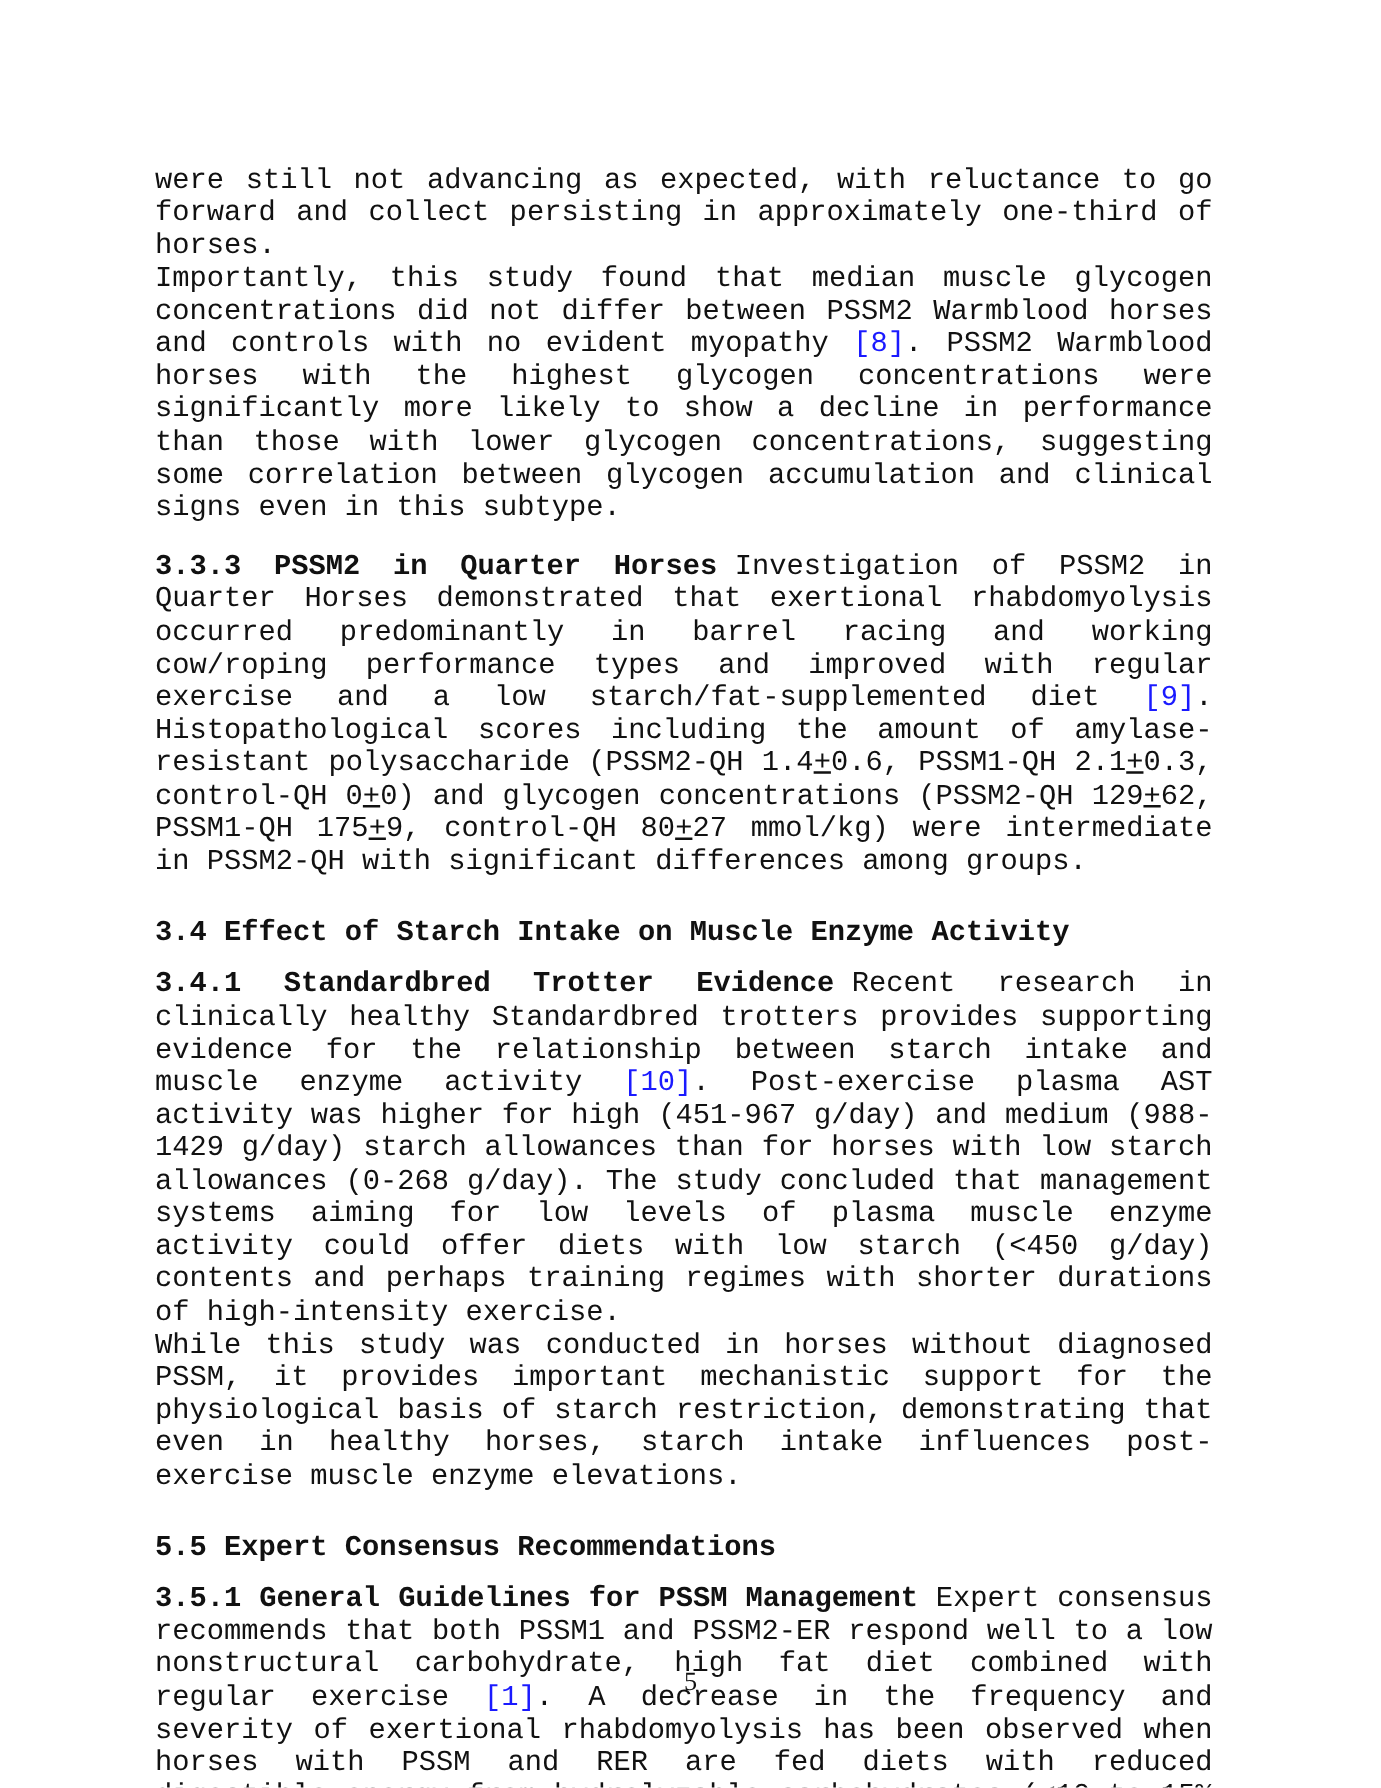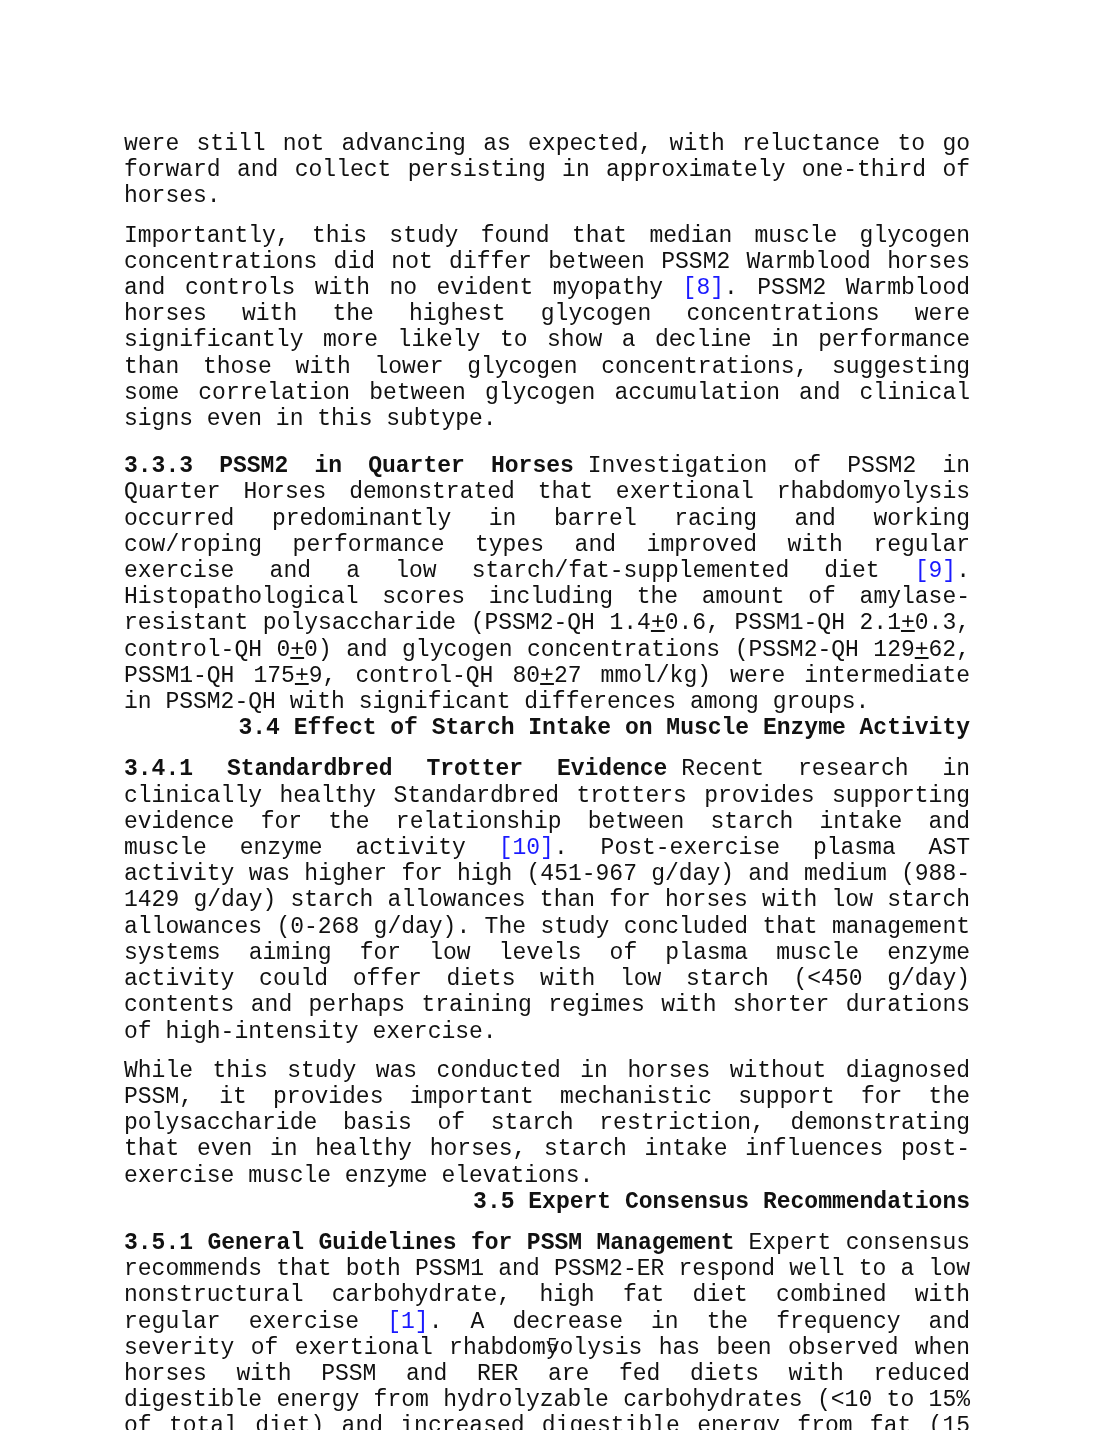--- a/index.html
+++ b/index.html
@@ -4,23 +4,23 @@
   <style>
     html, body { margin: 0; padding: 0; background: #ffffff; }
     body { width: 1105px; height: 1430px; position: relative; overflow: hidden; }
     .page {
       position: absolute; left: 124px; top: 131px; width: 846px;
       font-family: Liberation Mono, monospace;
       font-size: 23px; line-height: 26.2px; color: #111111;
       text-align: justify; hyphens: auto;
     }
     p { margin: 0; }
-    .p-gap { margin-top: 13px; }
+    .p-gap { }
     .sec-gap { margin-top: 21px; }
-    .heading { font-weight: bold; margin-bottom: 15px; text-align: right; }
+    .heading { font-weight: bold; margin-top: 31px; margin-bottom: 15px; text-align: left; }
     .runin { font-weight: bold; margin-right: 14px; }
     .cite { color: #1a1aff; text-decoration: none; }
     .pm { text-decoration: underline; text-underline-offset: 1px; }
     .page-number {
       position: absolute; left: 0; width: 1105px; top: 1333px; text-align: center;
       font-family: "Liberation Serif", "DejaVu Serif", serif; font-size: 21px; color: #111111;
     }
   </style>
 </head>
 <body>
@@ -30,22 +30,22 @@
   <p><span>were still not advancing as expected, with reluctance to go forward and collect persisting in approximately one-third of horses.</span></p>
 
   <p class="p-gap"><span>Importantly, this study found that median muscle glycogen concentrations did not differ between PSSM2 Warmblood horses and controls with no evident myopathy </span><a class="cite" href="#">[8]</a><span>. PSSM2 Warmblood horses with the highest glycogen concentrations were significantly more likely to show a decline in performance than those with lower glycogen concentrations, suggesting some correlation between glycogen accumulation and clinical signs even in this subtype.</span></p>
 
   <p class="sec-gap"><span class="runin">3.3.3 PSSM2 in Quarter Horses</span><span>Investigation of PSSM2 in Quarter Horses demonstrated that exertional rhabdomyolysis occurred predominantly in barrel racing and working cow/roping performance types and improved with regular exercise and a low starch/fat-supplemented diet </span><a class="cite" href="#">[9]</a><span>. Histopathological scores including the amount of amylase-resistant polysaccharide (PSSM2-QH 1.4</span><span class="pm">+</span><span>0.6, PSSM1-QH 2.1</span><span class="pm">+</span><span>0.3, control-QH 0</span><span class="pm">+</span><span>0) and glycogen concentrations (PSSM2-QH 129</span><span class="pm">+</span><span>62, PSSM1-QH 175</span><span class="pm">+</span><span>9, control-QH 80</span><span class="pm">+</span><span>27 mmol/kg) were intermediate in PSSM2-QH with significant differences among groups.</span></p>
 
   <div class="heading">3.4 Effect of Starch Intake on Muscle Enzyme Activity</div>
 
   <p><span class="runin">3.4.1 Standardbred Trotter Evidence</span><span>Recent research in clinically healthy Standardbred trotters provides supporting evidence for the relationship between starch intake and muscle enzyme activity </span><a class="cite" href="#">[10]</a><span>. Post-exercise plasma AST activity was higher for high (451-967 g/day) and medium (988-1429 g/day) starch allowances than for horses with low starch allowances (0-268 g/day). The study concluded that management systems aiming for low levels of plasma muscle enzyme activity could offer diets with low starch (&lt;450 g/day) contents and perhaps training regimes with shorter durations of high-intensity exercise.</span></p>
 
-  <p class="p-gap"><span>While this study was conducted in horses without diagnosed PSSM, it provides important mechanistic support for the polysaccharide basis of starch restriction, demonstrating that even in healthy horses, starch intake influences post-exercise muscle enzyme elevations.</span></p>
+  <p class="p-gap"><span>While this study was conducted in horses without diagnosed PSSM, it provides important mechanistic support for the physiological basis of starch restriction, demonstrating that even in healthy horses, starch intake influences post-exercise muscle enzyme elevations.</span></p>
 
-  <div class="heading">3.5 Expert Consensus Recommendations</div>
+  <div class="heading">5.5 Expert Consensus Recommendations</div>
 
   <p><span class="runin">3.5.1 General Guidelines for PSSM Management</span><span>Expert consensus recommends that both PSSM1 and PSSM2-ER respond well to a low nonstructural carbohydrate, high fat diet combined with regular exercise </span><a class="cite" href="#">[1]</a><span>. A decrease in the frequency and severity of exertional rhabdomyolysis has been observed when horses with PSSM and RER are fed diets with reduced digestible energy from hydrolyzable carbohydrates (&lt;10 to 15% of total diet) and increased digestible energy from fat (15 to 20%) and other energy sources, such as beet pulp and soybean hulls </span><a class="cite" href="#">[3]</a><span>.</span></p>
 
 
 </div>
 
 <div class="page-number">5</div>
 
 </body></html>

